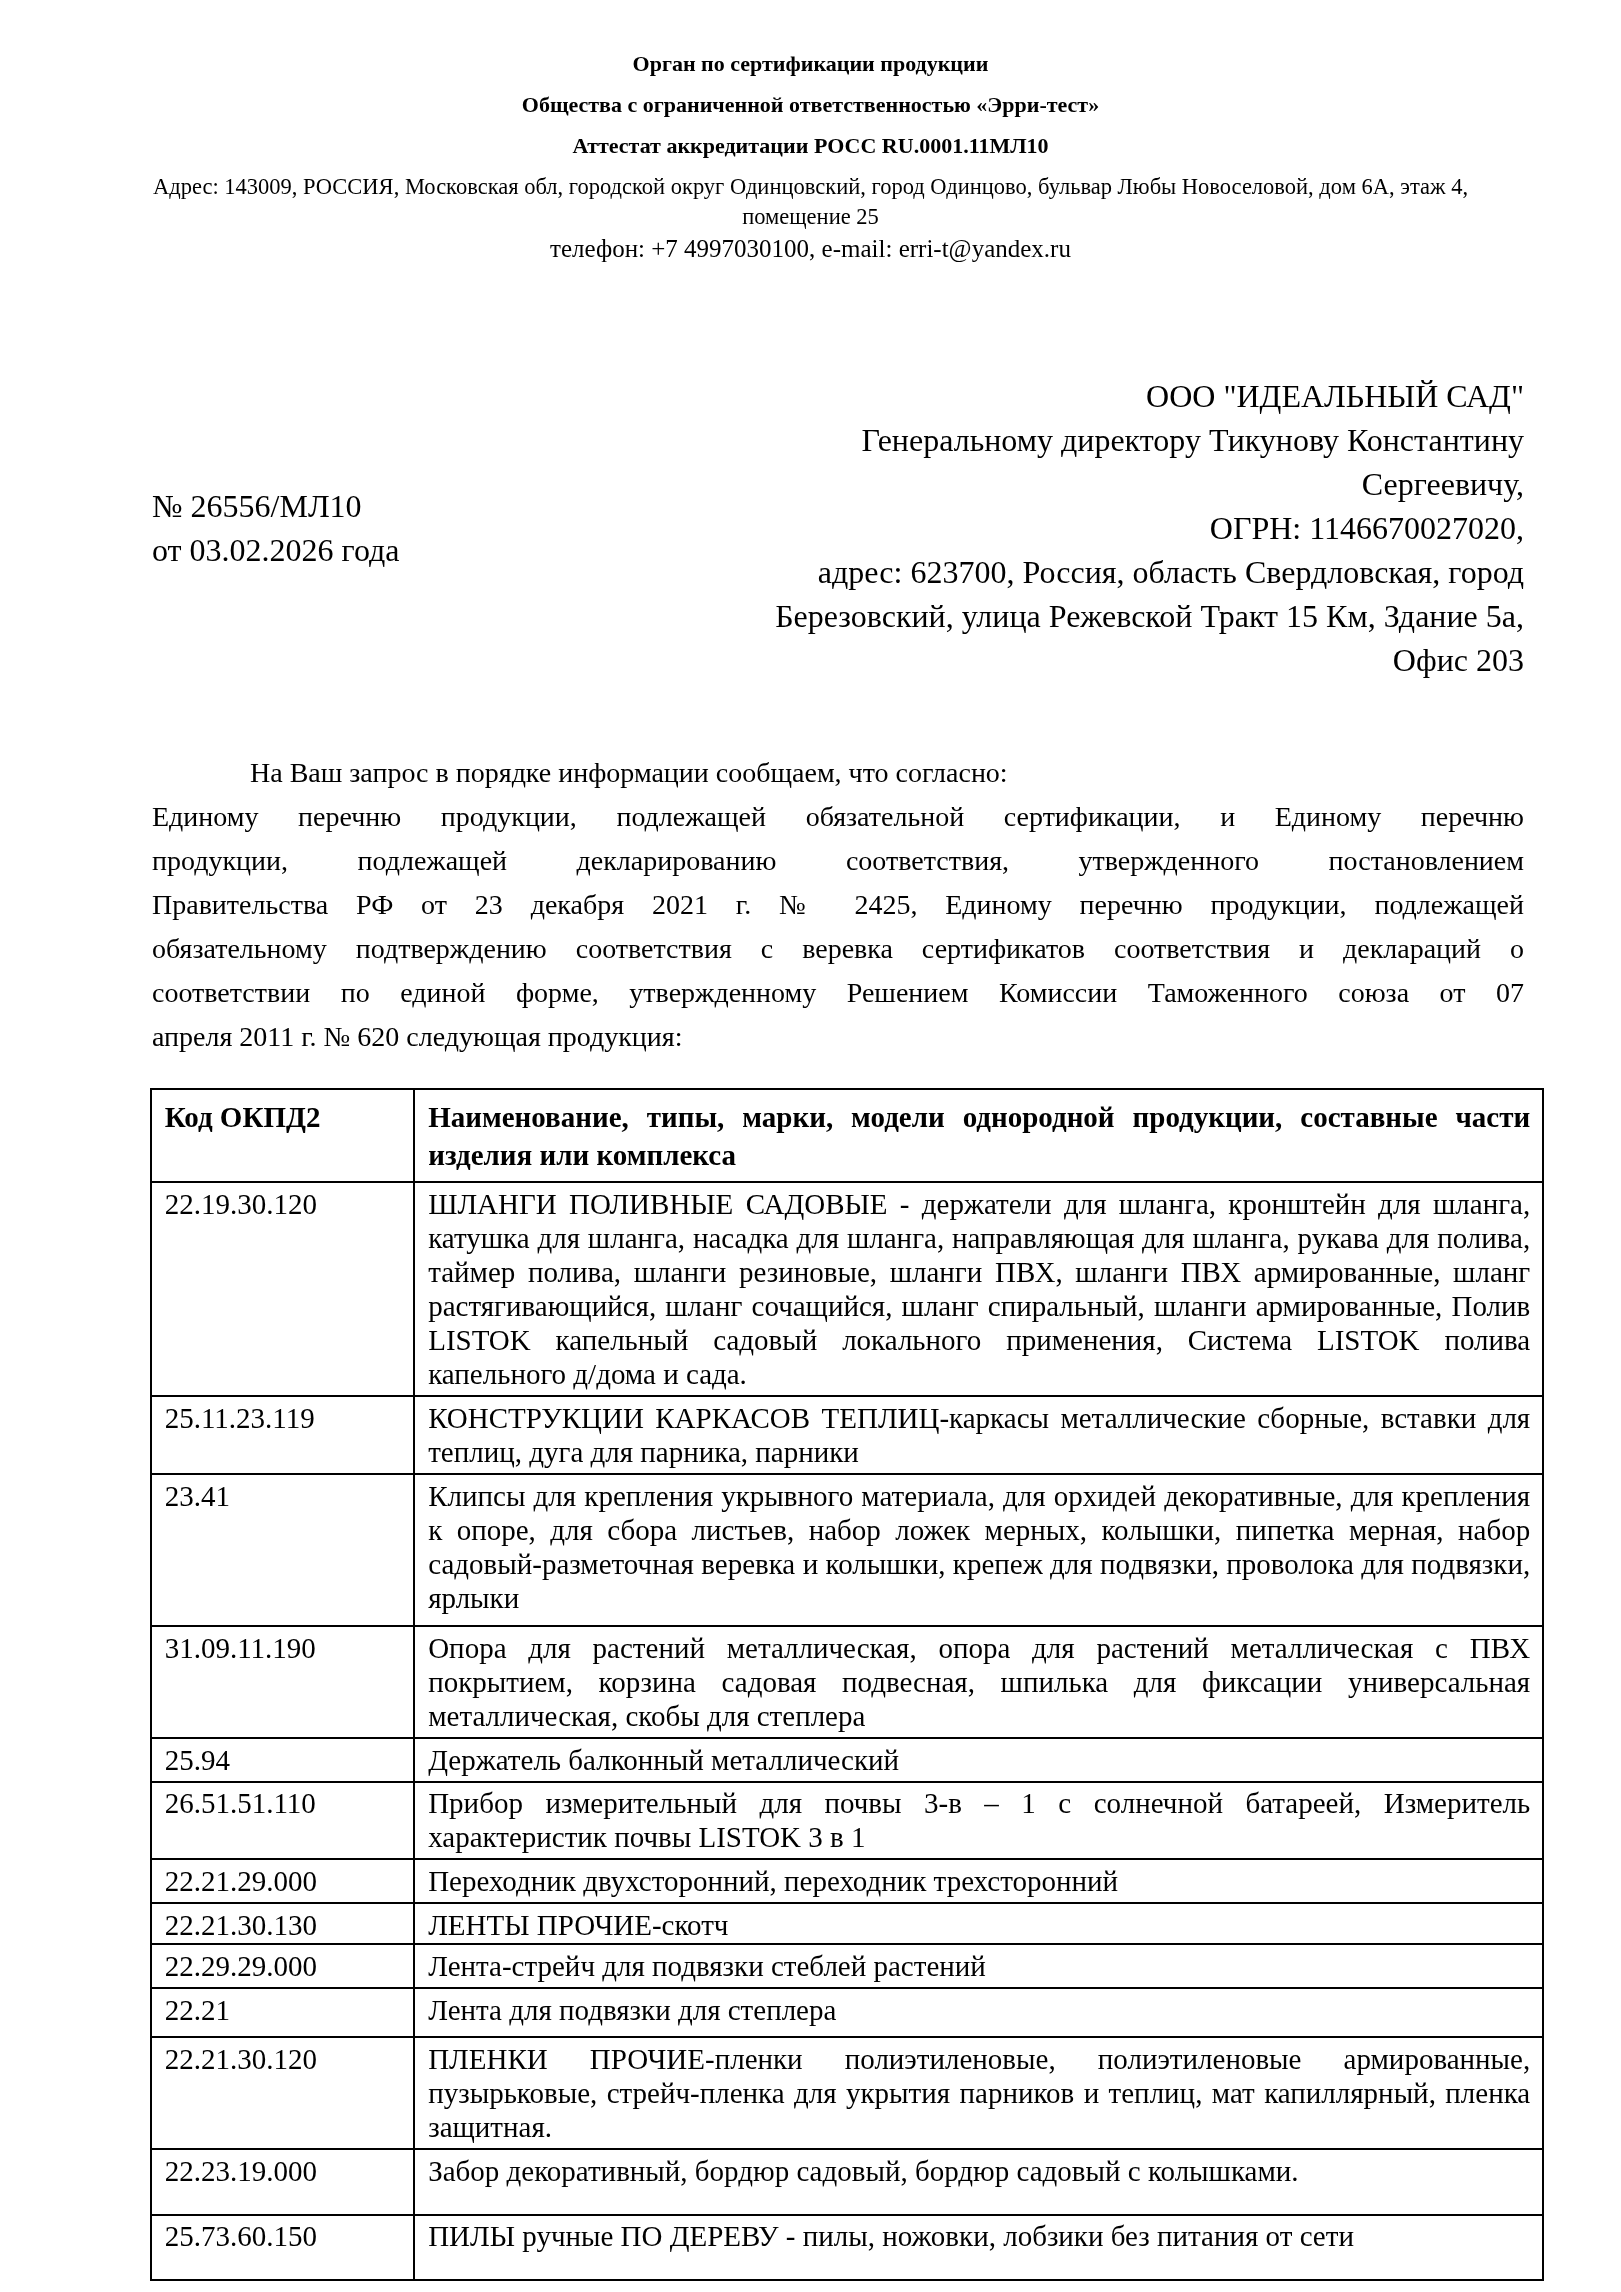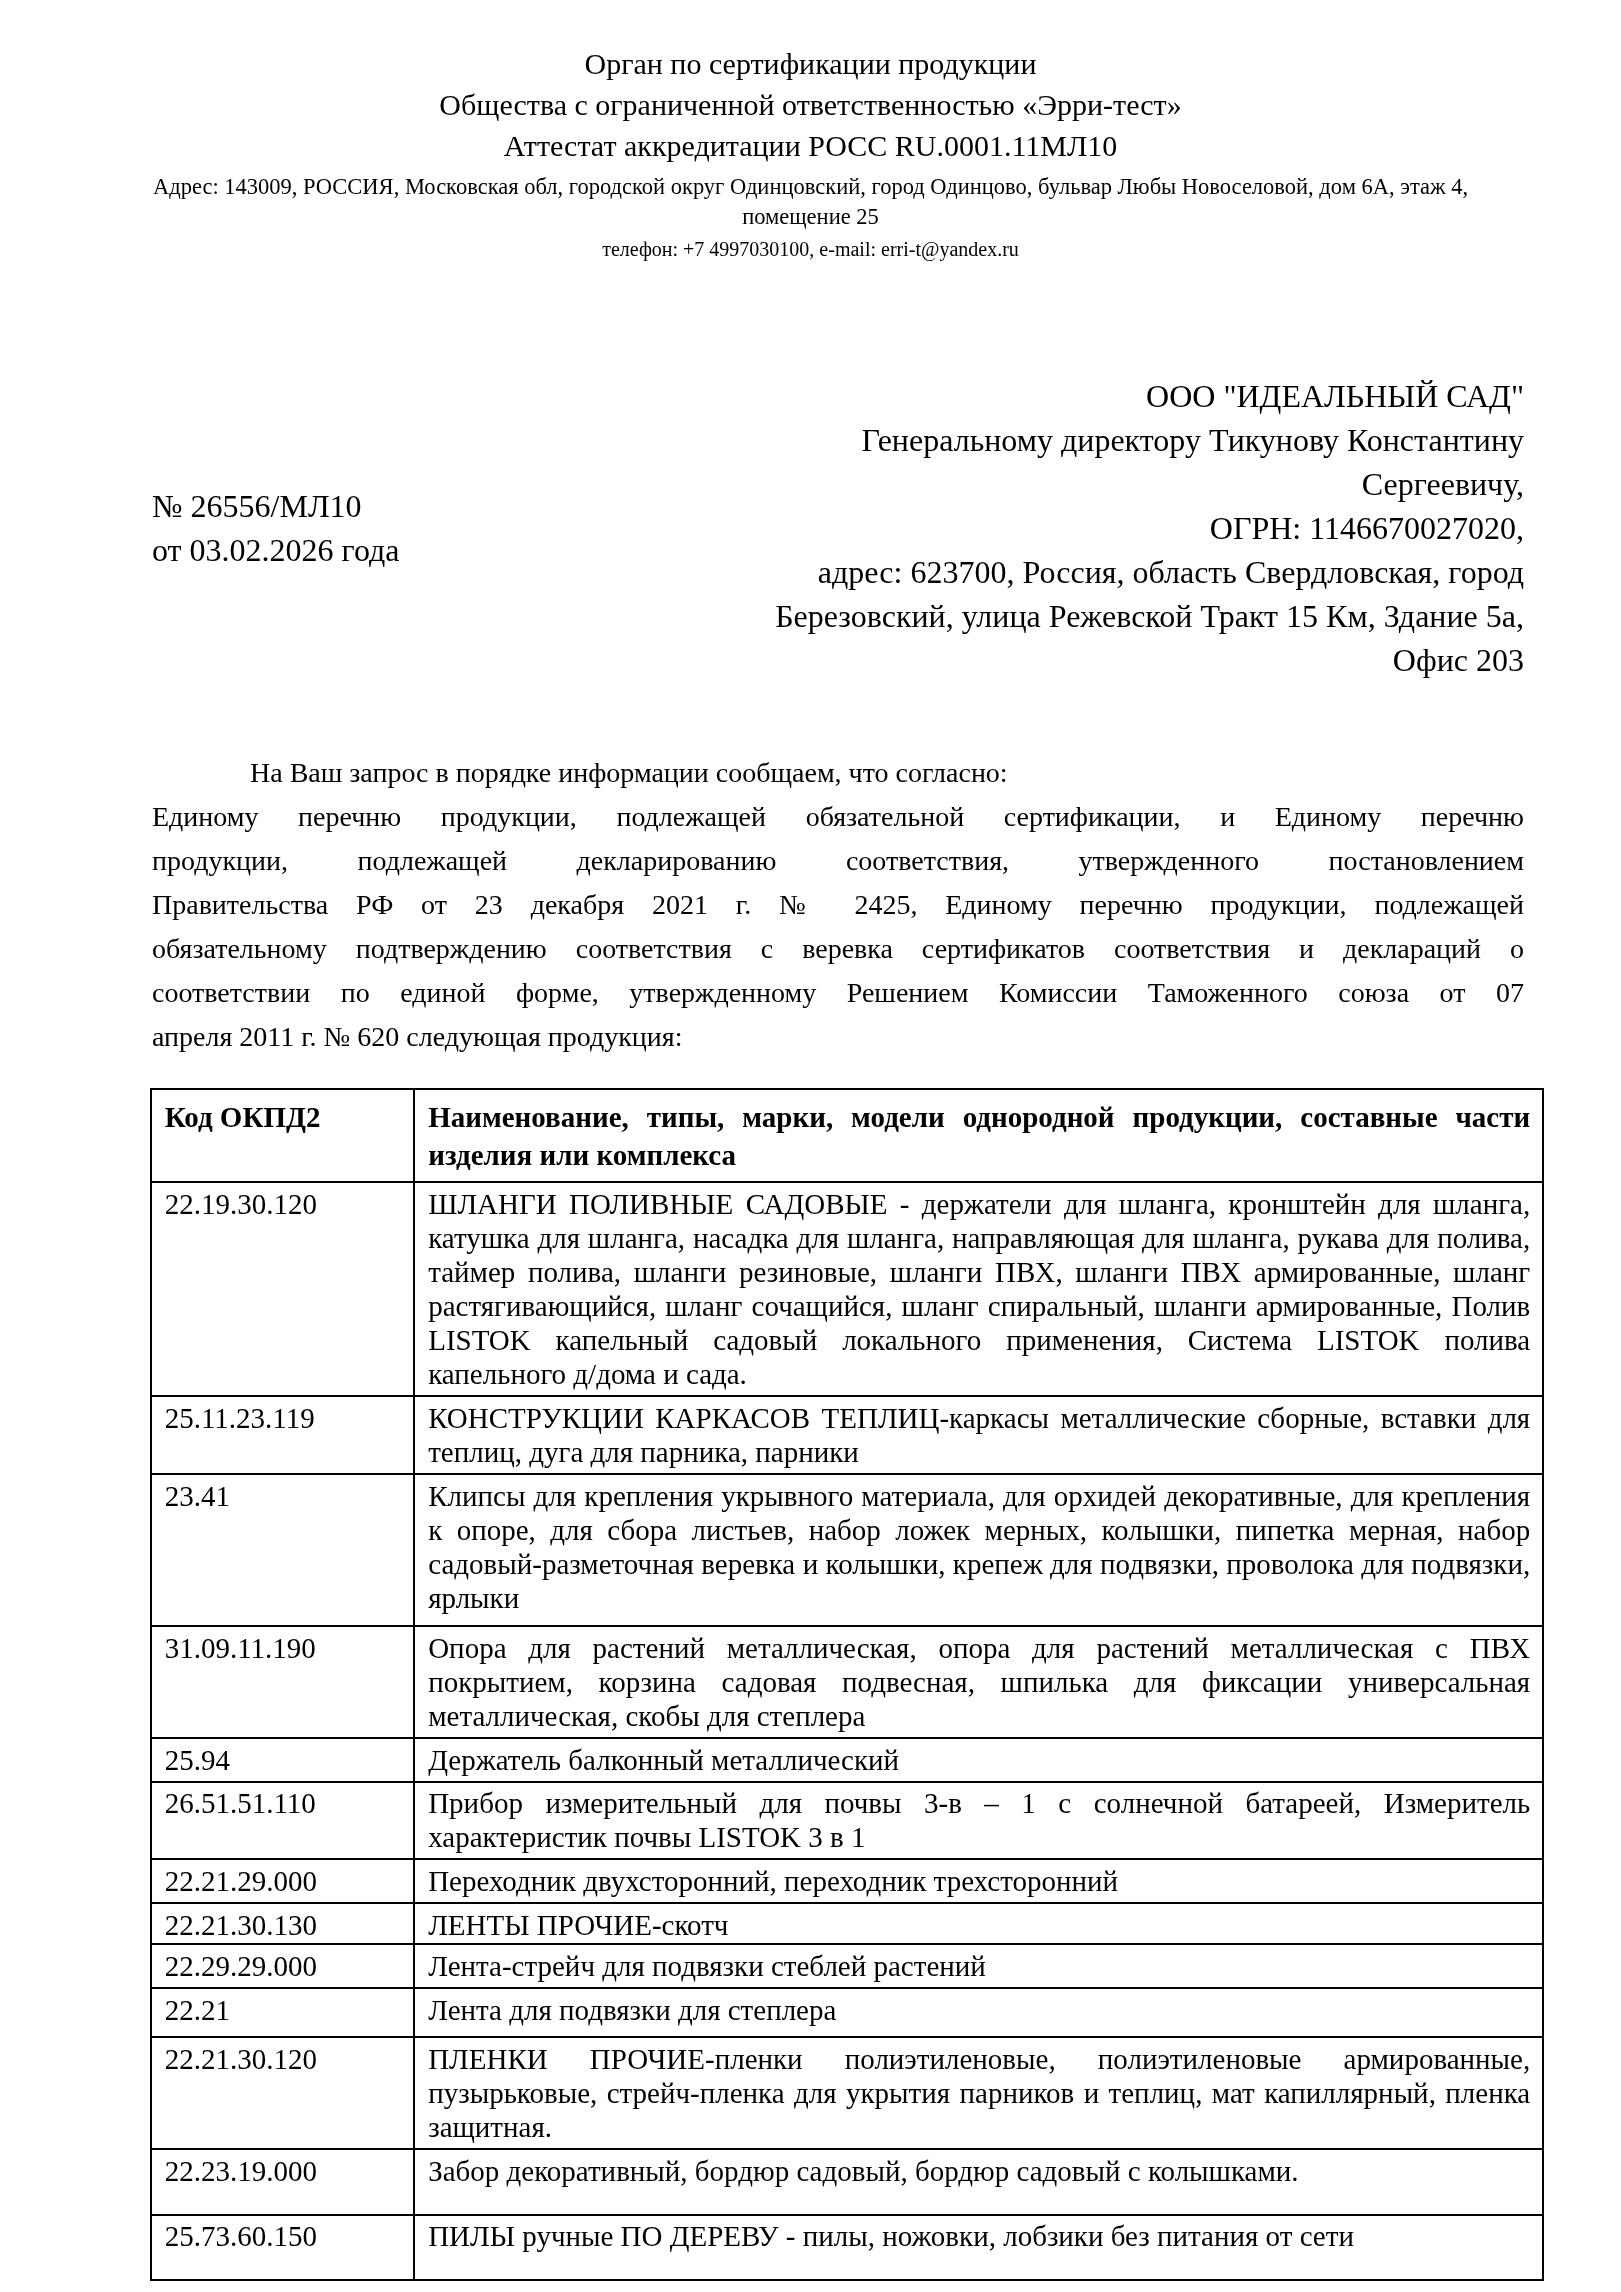--- a/index.html
+++ b/index.html
@@ -7,23 +7,23 @@
     width: 1621px; height: 2293px;
     font-family: "Liberation Serif", "DejaVu Serif", serif;
     color: #000;
     position: relative;
     overflow: hidden;
   }
   .page { width: 1621px; height: 2293px; position: relative; }
 
   
   .letterhead { padding-top: 43px; text-align: center; }
-  .lh-line { font-size: 30px; line-height: 41px; }
+  .lh-line { font-size: 22px; line-height: 41px; font-weight: bold; }
   .lh-address { font-size: 22.5px; line-height: 30px; margin-top: 5.9px; width: 1333px; margin-left: auto; margin-right: auto; }
-  .lh-contact { font-size: 20px; line-height: 30px; margin-top: 2px; }
+  .lh-contact { font-size: 25px; line-height: 30px; margin-top: 2px; }
 
   
   .ref-row {
     margin: 110px 97px 0 152px;
     display: flex; justify-content: space-between; align-items: center;
   }
   .ref-block { font-size: 32px; line-height: 44px; white-space: nowrap; }
   .addressee { font-size: 32px; line-height: 44px; text-align: right; }
 
   

